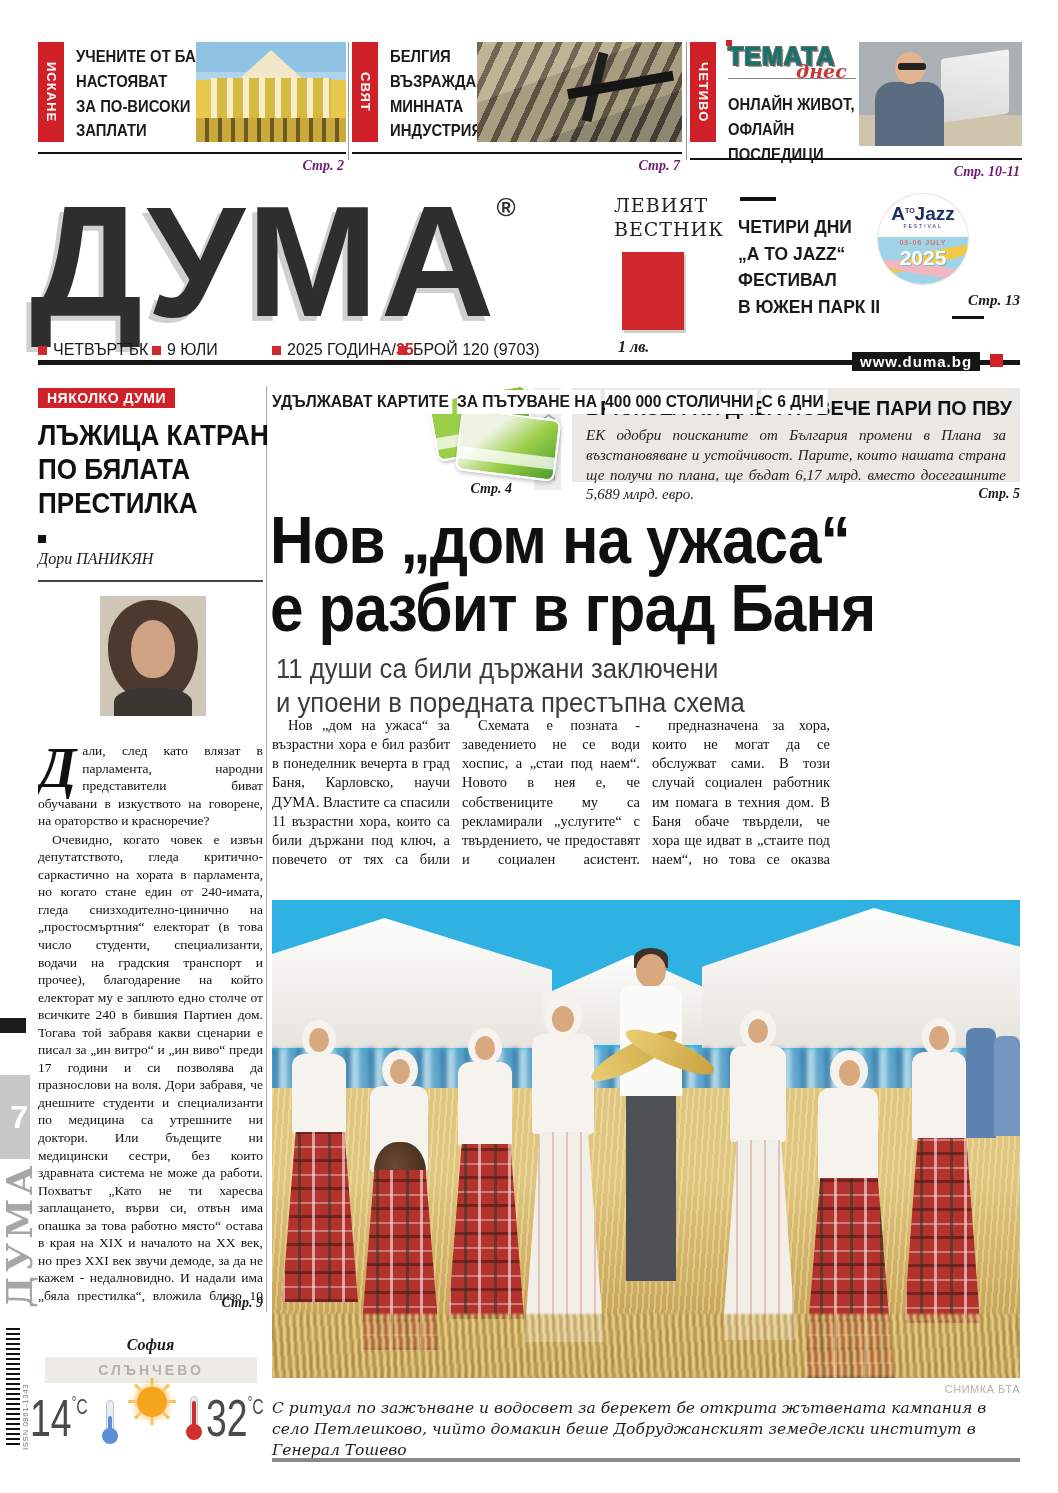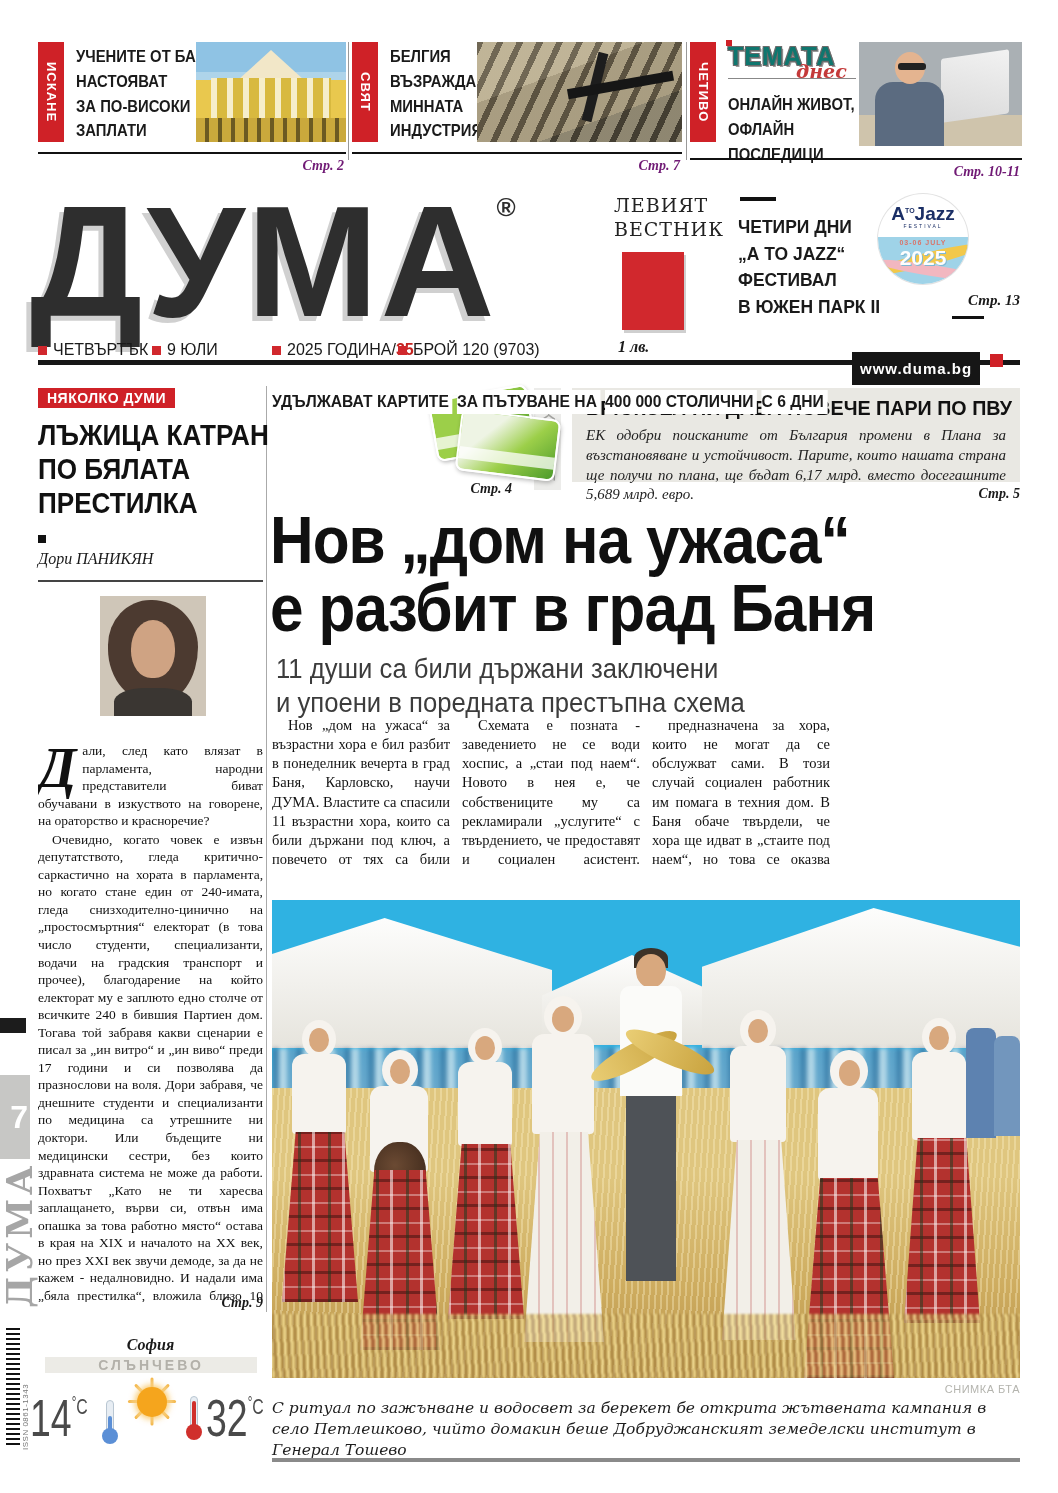--- a/index.html
+++ b/index.html
@@ -80,21 +80,21 @@
   .jazzlogo .year { position:absolute; left:0; top:58%; width:100%; font-weight:bold; font-size:21px; color:#fdfdfd; text-shadow:1px 1px 0 #7fb8d4; }
   .jazzlogo .rib1 { position:absolute; left:-12px; bottom:18px; width:120px; height:13px; background:#f2c84b; border-radius:50%; transform:rotate(-14deg); }
   .jazzlogo .rib2 { position:absolute; left:-6px; bottom:8px; width:120px; height:11px; background:#f2b7c0; border-radius:50%; transform:rotate(9deg); }
   .jref { left:930px; top:292px; width:90px; text-align:right; font:bold italic 15px "Liberation Serif", serif; }
   .jrefdash { left:952px; top:316px; width:32px; height:3px; background:#111; }
   .infoitem { position:absolute; top:341px; white-space:nowrap; }
   .infoitem .bx { display:inline-block; width:9px; height:9px; background:#d1282d; margin-right:6px; }
   .info-red { color:#c4231f; font-weight:bold; }
   .price { left:618px; top:338px; font:bold italic 16px "Liberation Serif", serif; }
   .mainrule { left:38px; top:360px; width:982px; height:5px; background:#161616; }
-  .urlbar { left:852px; top:352px; background:#161616; color:#fff; font-weight:bold; font-size:15px; padding:8px 8px; letter-spacing:1px; }
+  .urlbar { left:852px; top:352px; background:#161616; color:#fff; font-weight:bold; font-size:15px; padding:1px 8px; letter-spacing:1px; }
   .url-sq { left:990px; top:354px; width:13px; height:13px; background:#cf2127; }
 
   
   .vline { left:266px; top:386px; width:1px; height:926px; background:#aaa; }
   .badge { left:38px; top:388px; background:#cf2127; color:#fff; font-weight:bold; font-size:14px; padding:2px 9px; letter-spacing:.5px; }
   .lhl { left:38px; top:418px; font-weight:bold; font-size:30px; line-height:1.13; transform:scaleX(.87); transform-origin:left top; white-space:nowrap; color:#111; }
   .bullet { left:38px; top:535px; width:8px; height:8px; background:#111; }
   .author { left:38px; top:550px; font:italic 16px "Liberation Serif", serif; }
   .lrule { left:38px; top:580px; width:225px; height:2px; background:#444; }
   .portrait { left:100px; top:596px; width:106px; height:120px; background:#cfc6b8; overflow:hidden; }
@@ -102,21 +102,21 @@
   .portrait .face { position:absolute; left:31px; top:24px; width:44px; height:58px; background:#cfa383; border-radius:50% 50% 46% 46%; }
   .portrait .sweater { position:absolute; left:14px; bottom:-6px; width:78px; height:34px; background:#3a3632; border-radius:40% 40% 0 0; }
   .lbody { left:38px; top:742px; width:225px; max-height:560px; overflow:hidden;
            font:13.5px/1.3 "Liberation Serif", serif; text-align:justify; color:#111; }
   .lbody p.ind { text-indent:14px; margin-top:1px; }
   .dropcap { float:left; font:italic bold 56px/0.82 "Liberation Serif", serif; margin:4px 6px 0 0; }
   .lref { left:38px; top:1295px; width:225px; text-align:right; font:bold italic 14px "Liberation Serif", serif; }
 
   
   .wcity { left:38px; top:1336px; width:225px; text-align:center; font:bold italic 16px "Liberation Serif", serif; }
-  .wbar { left:45px; top:1357px; width:212px; height:16px; background:#ecebe6; color:#b3b1aa; font-weight:bold;
+  .wbar { left:45px; top:1357px; width:212px; height:26px; background:#ecebe6; color:#b3b1aa; font-weight:bold;
           font-size:14px; letter-spacing:3px; display:flex; align-items:center; justify-content:center; }
   .wnum { font-size:52px; color:#4a4a4a; transform:scaleX(.72); transform-origin:left top; line-height:1; white-space:nowrap; }
   .wnum .dg { font-size:16px; vertical-align:28px; }
   .wnum .un { font-size:22px; vertical-align:22px; }
   .thermo { position:absolute; width:16px; height:44px; }
   .thermo .stem { position:absolute; left:4px; top:0; width:8px; height:34px; background:#e7edf3; border:1px solid #b9c6d2; border-radius:4px; }
   .thermo .bulb { position:absolute; left:0; bottom:0; width:16px; height:16px; border-radius:50%; }
   .thermo .fill { position:absolute; left:6px; width:4px; border-radius:2px; }
   .th-cold .bulb, .th-cold .fill { background:#5b8fd6; } .th-cold .fill { top:16px; height:18px; }
   .th-warm .bulb, .th-warm .fill { background:#d0302c; } .th-warm .fill { top:5px;  height:29px; }

